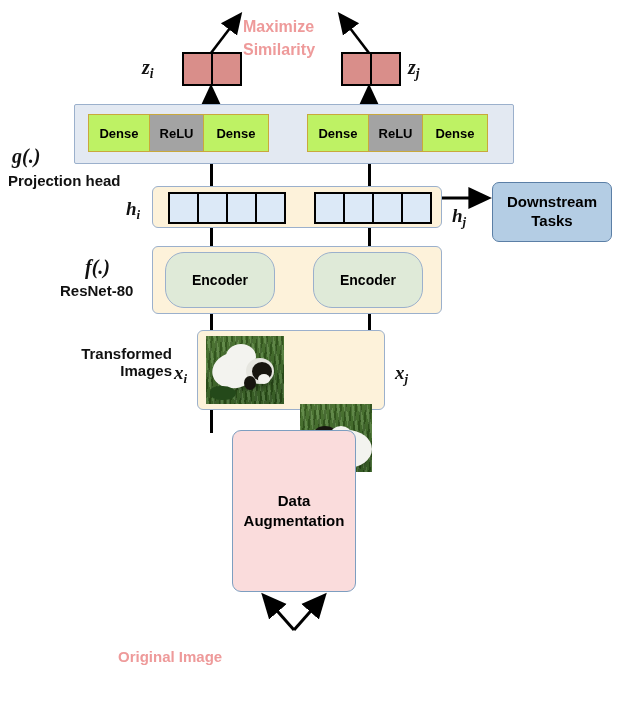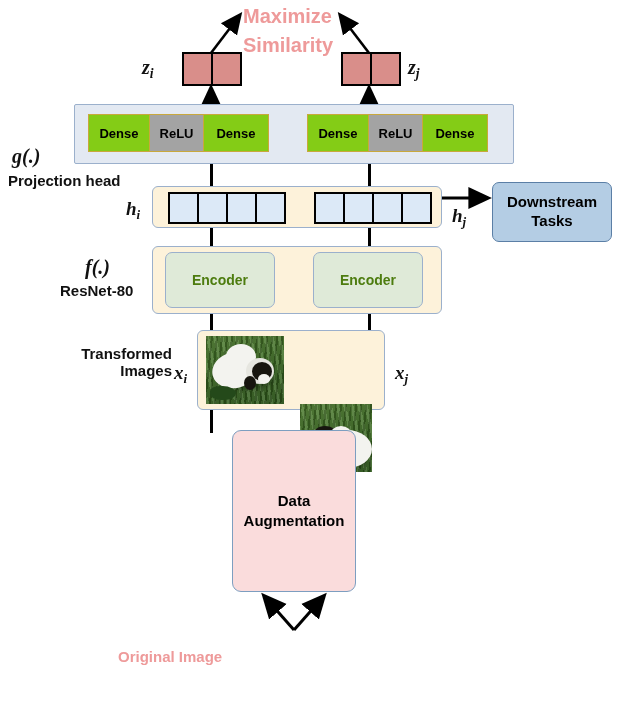--- a/index.html
+++ b/index.html
@@ -21,37 +21,37 @@
   .vline{position:absolute;background:#000;width:3px;}
 
   
   .zbox{display:flex;border:2px solid #000;background:#d98e8a;}
   .zcell{width:27px;height:30px;}
   .zcell + .zcell{border-left:2px solid #000;}
 
   
   .proj-container{background:#e3e9f2;border:1px solid #9bb0cc;border-radius:2px;}
   .dense-row{display:flex;position:absolute;border:1px solid #c9a83c;}
-  .cellD{background:#84cc16;color:#000;font-weight:bold;font-size:13px;
+  .cellD{background:#bef264;color:#000;font-weight:bold;font-size:13px;
          display:flex;align-items:center;justify-content:center;height:36px;}
   .cellR{background:#a3a3a3;color:#000;font-weight:bold;font-size:13px;
          display:flex;align-items:center;justify-content:center;height:36px;}
   .dense-row > div + div{border-left:1px solid #c9a83c;}
 
   
   .hband{background:#fdf2da;border:1px solid #9bb0cc;border-radius:6px;}
   .hcells{display:flex;position:absolute;border:2px solid #000;}
   .hcell{width:27px;height:28px;background:#dce9f7;}
   .hcell + .hcell{border-left:2px solid #000;}
 
   
   .encband{background:#fdf2da;border:1px solid #9bb0cc;border-radius:6px;}
-  .encoder{background:#dfead8;border:1px solid #9bb0cc;border-radius:7px;
+  .encoder{background:#dfead8;border:1px solid #9bb0cc;border-radius:19px;
            display:flex;align-items:center;justify-content:center;
-           font-weight:bold;font-size:14px;color:#4d7c0f;}
+           font-weight:bold;font-size:14px;color:#000000;}
 
   
   .imgband{background:#fdf2da;border:1px solid #9bb0cc;border-radius:6px;}
 
   
   .downstream{background:#b4cde4;border:1px solid #5b7fa6;border-radius:7px;
               display:flex;flex-direction:column;align-items:center;justify-content:center;
               font-weight:bold;font-size:15px;color:#000;line-height:1.25;text-align:center;}
 
   
@@ -105,21 +105,21 @@
 
   <div class="vline" style="left:209.5px;top:212px;height:42px;"></div>
   <div class="vline" style="left:367.5px;top:212px;height:42px;"></div>
 
   <div class="vline" style="left:209.5px;top:307px;height:32px;"></div>
   <div class="vline" style="left:367.5px;top:307px;height:32px;"></div>
 
   <div class="vline" style="left:209.5px;top:405px;height:28px;"></div>
   <div class="vline" style="left:367.5px;top:405px;height:28px;"></div>
 
-  <div class="abs pink-txt" style="left:243px;top:2px;font-size:20px;line-height:1.45;">
+  <div class="abs pink-txt" style="left:243px;top:15px;font-size:16px;line-height:1.45;">
     <div>Maximize</div>
     <div>Similarity</div>
   </div>
 
   <div class="abs mathlbl" style="left:142px;top:56px;font-size:20px;">
     <span>z</span><span class="sub">i</span>
   </div>
   <div class="abs zbox" style="left:182px;top:52px;">
     <div class="zcell"></div>
     <div class="zcell"></div>

